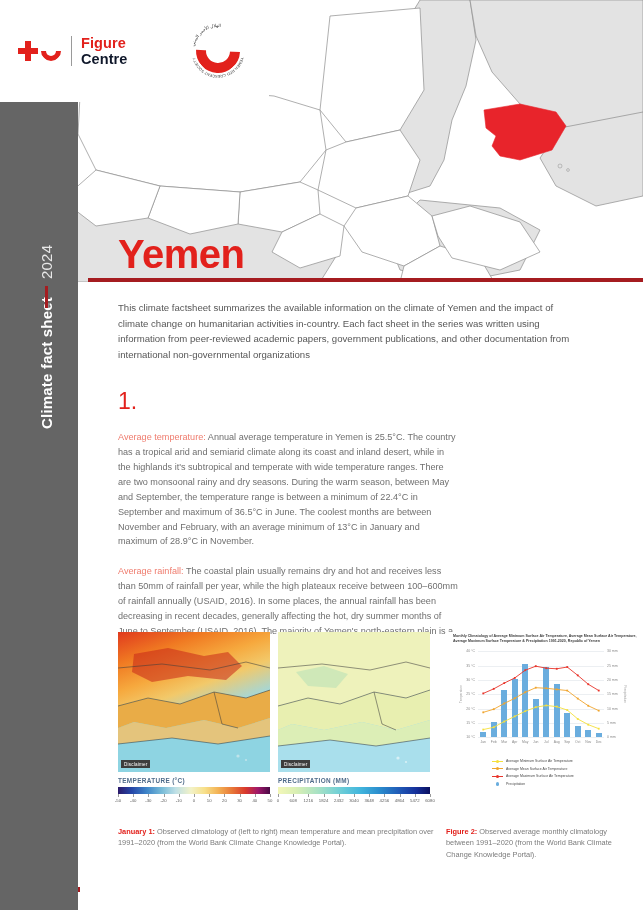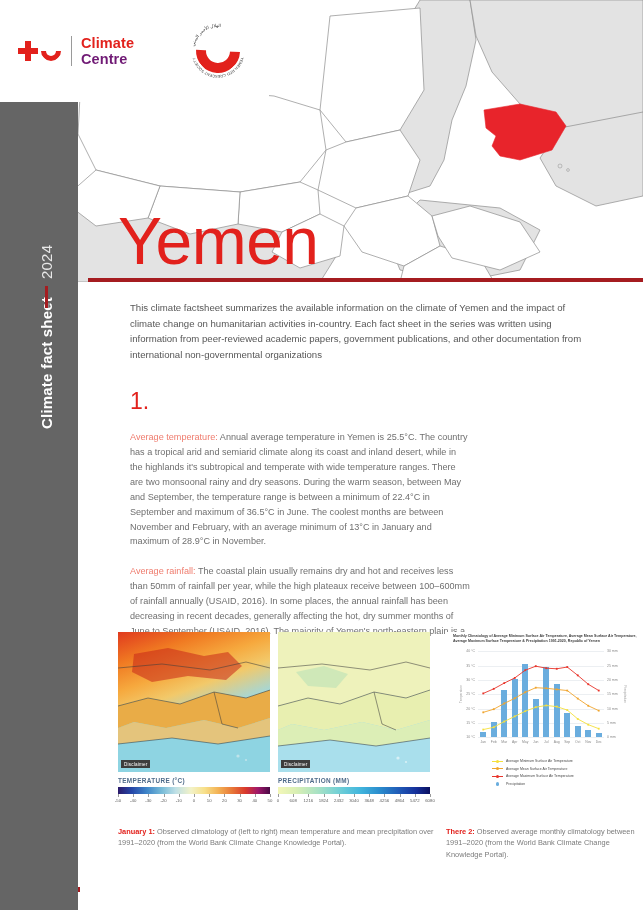--- a/index.html
+++ b/index.html
@@ -60,21 +60,21 @@
     border-top-color: transparent;
     transform: rotate(-45deg);
   }
   .logo-divider {
     width: 1px; height: 30px;
     background: #9a9a9a;
     margin: 0 9px 0 10px;
   }
   .logo-words { line-height: 1.12; }
   .logo-climate { color: #e2211c; font-size: 14.5px; font-weight: bold; letter-spacing: .1px; }
-  .logo-centre  { color: #701a75; font-size: 14.5px; font-weight: bold; letter-spacing: .1px; }
+  .logo-centre  { color: #0f172a; font-size: 14.5px; font-weight: bold; letter-spacing: .1px; }
 
   
   .yrcs-plate {
     position: absolute;
     top: 0; left: 167px;
     width: 102px; height: 102px;
     background: #ffffff;
     z-index: 7;
     display: flex; align-items: center; justify-content: center;
   }
@@ -92,22 +92,22 @@
     border-right-color: transparent;
     border-top-color: transparent;
     transform: rotate(-42deg);
   }
 
   
   .country-title {
     position: absolute;
     left: 118px;
     bottom: 8px;
-    font-size: 66px;
-    font-weight: normal;
+    font-size: 40px;
+    font-weight: bold;
     color: #e2211c;
     letter-spacing: -0.5px;
     z-index: 5;
     line-height: 1;
   }
   .title-rule {
     position: absolute;
     left: 88px;
     bottom: 0;
     width: 555px;
@@ -145,21 +145,21 @@
   .sb-tick {
     position: absolute;
     left: 45px; top: 184px;
     width: 3px; height: 22px;
     background: #a51c20;
   }
 
   
   .content {
     position: absolute;
-    left: 130px; top: 300px;
+    left: 118px; top: 300px;
     width: 460px;
   }
 
   .intro {
     font-size: 9.6px;
     line-height: 1.62;
     color: #575757;
     width: 452px;
   }
 
@@ -403,21 +403,21 @@
     <circle cx="568" cy="170" r="1.4" fill="#e3e3e3" stroke="#8d8d8d" stroke-width="0.5"></circle>
   </svg>
 
   <div class="logo-plate">
     <div class="rc-mark">
       <span class="rc-cross"></span>
       <span class="rc-crescent"></span>
     </div>
     <div class="logo-divider"></div>
     <div class="logo-words">
-      <div class="logo-climate">Climate</div>
+      <div class="logo-climate">Figure</div>
       <div class="logo-centre">Centre</div>
     </div>
   </div>
 
   <div class="yrcs-plate">
     <div class="yrcs-emblem">
       <svg class="yrcs-ring" viewBox="0 0 62 62">
         <defs>
           <path id="arcTop" d="M 7,31 A 24,24 0 0 1 55,31" fill="none"></path>
           <path id="arcBot" d="M 55,31 A 24,24 0 0 1 7,31" fill="none"></path>
@@ -692,14 +692,14 @@
           <span class="lg-txt">Precipitation</span>
         </div>
       </div>
   </div>
 </div>
 
 <div class="caption cap1">
   <span class="cap-lead">January 1:</span><span> Observed climatology of (left to right) mean temperature and mean precipitation over 1991–2020 (from the World Bank Climate Change Knowledge Portal).</span>
 </div>
 <div class="caption cap2">
-  <span class="cap-lead">There 2:</span><span> Observed average monthly climatology between 1991–2020 (from the World Bank Climate Change Knowledge Portal).</span>
+  <span class="cap-lead">Figure 2:</span><span> Observed average monthly climatology between 1991–2020 (from the World Bank Climate Change Knowledge Portal).</span>
 </div>
 
 </body></html>

